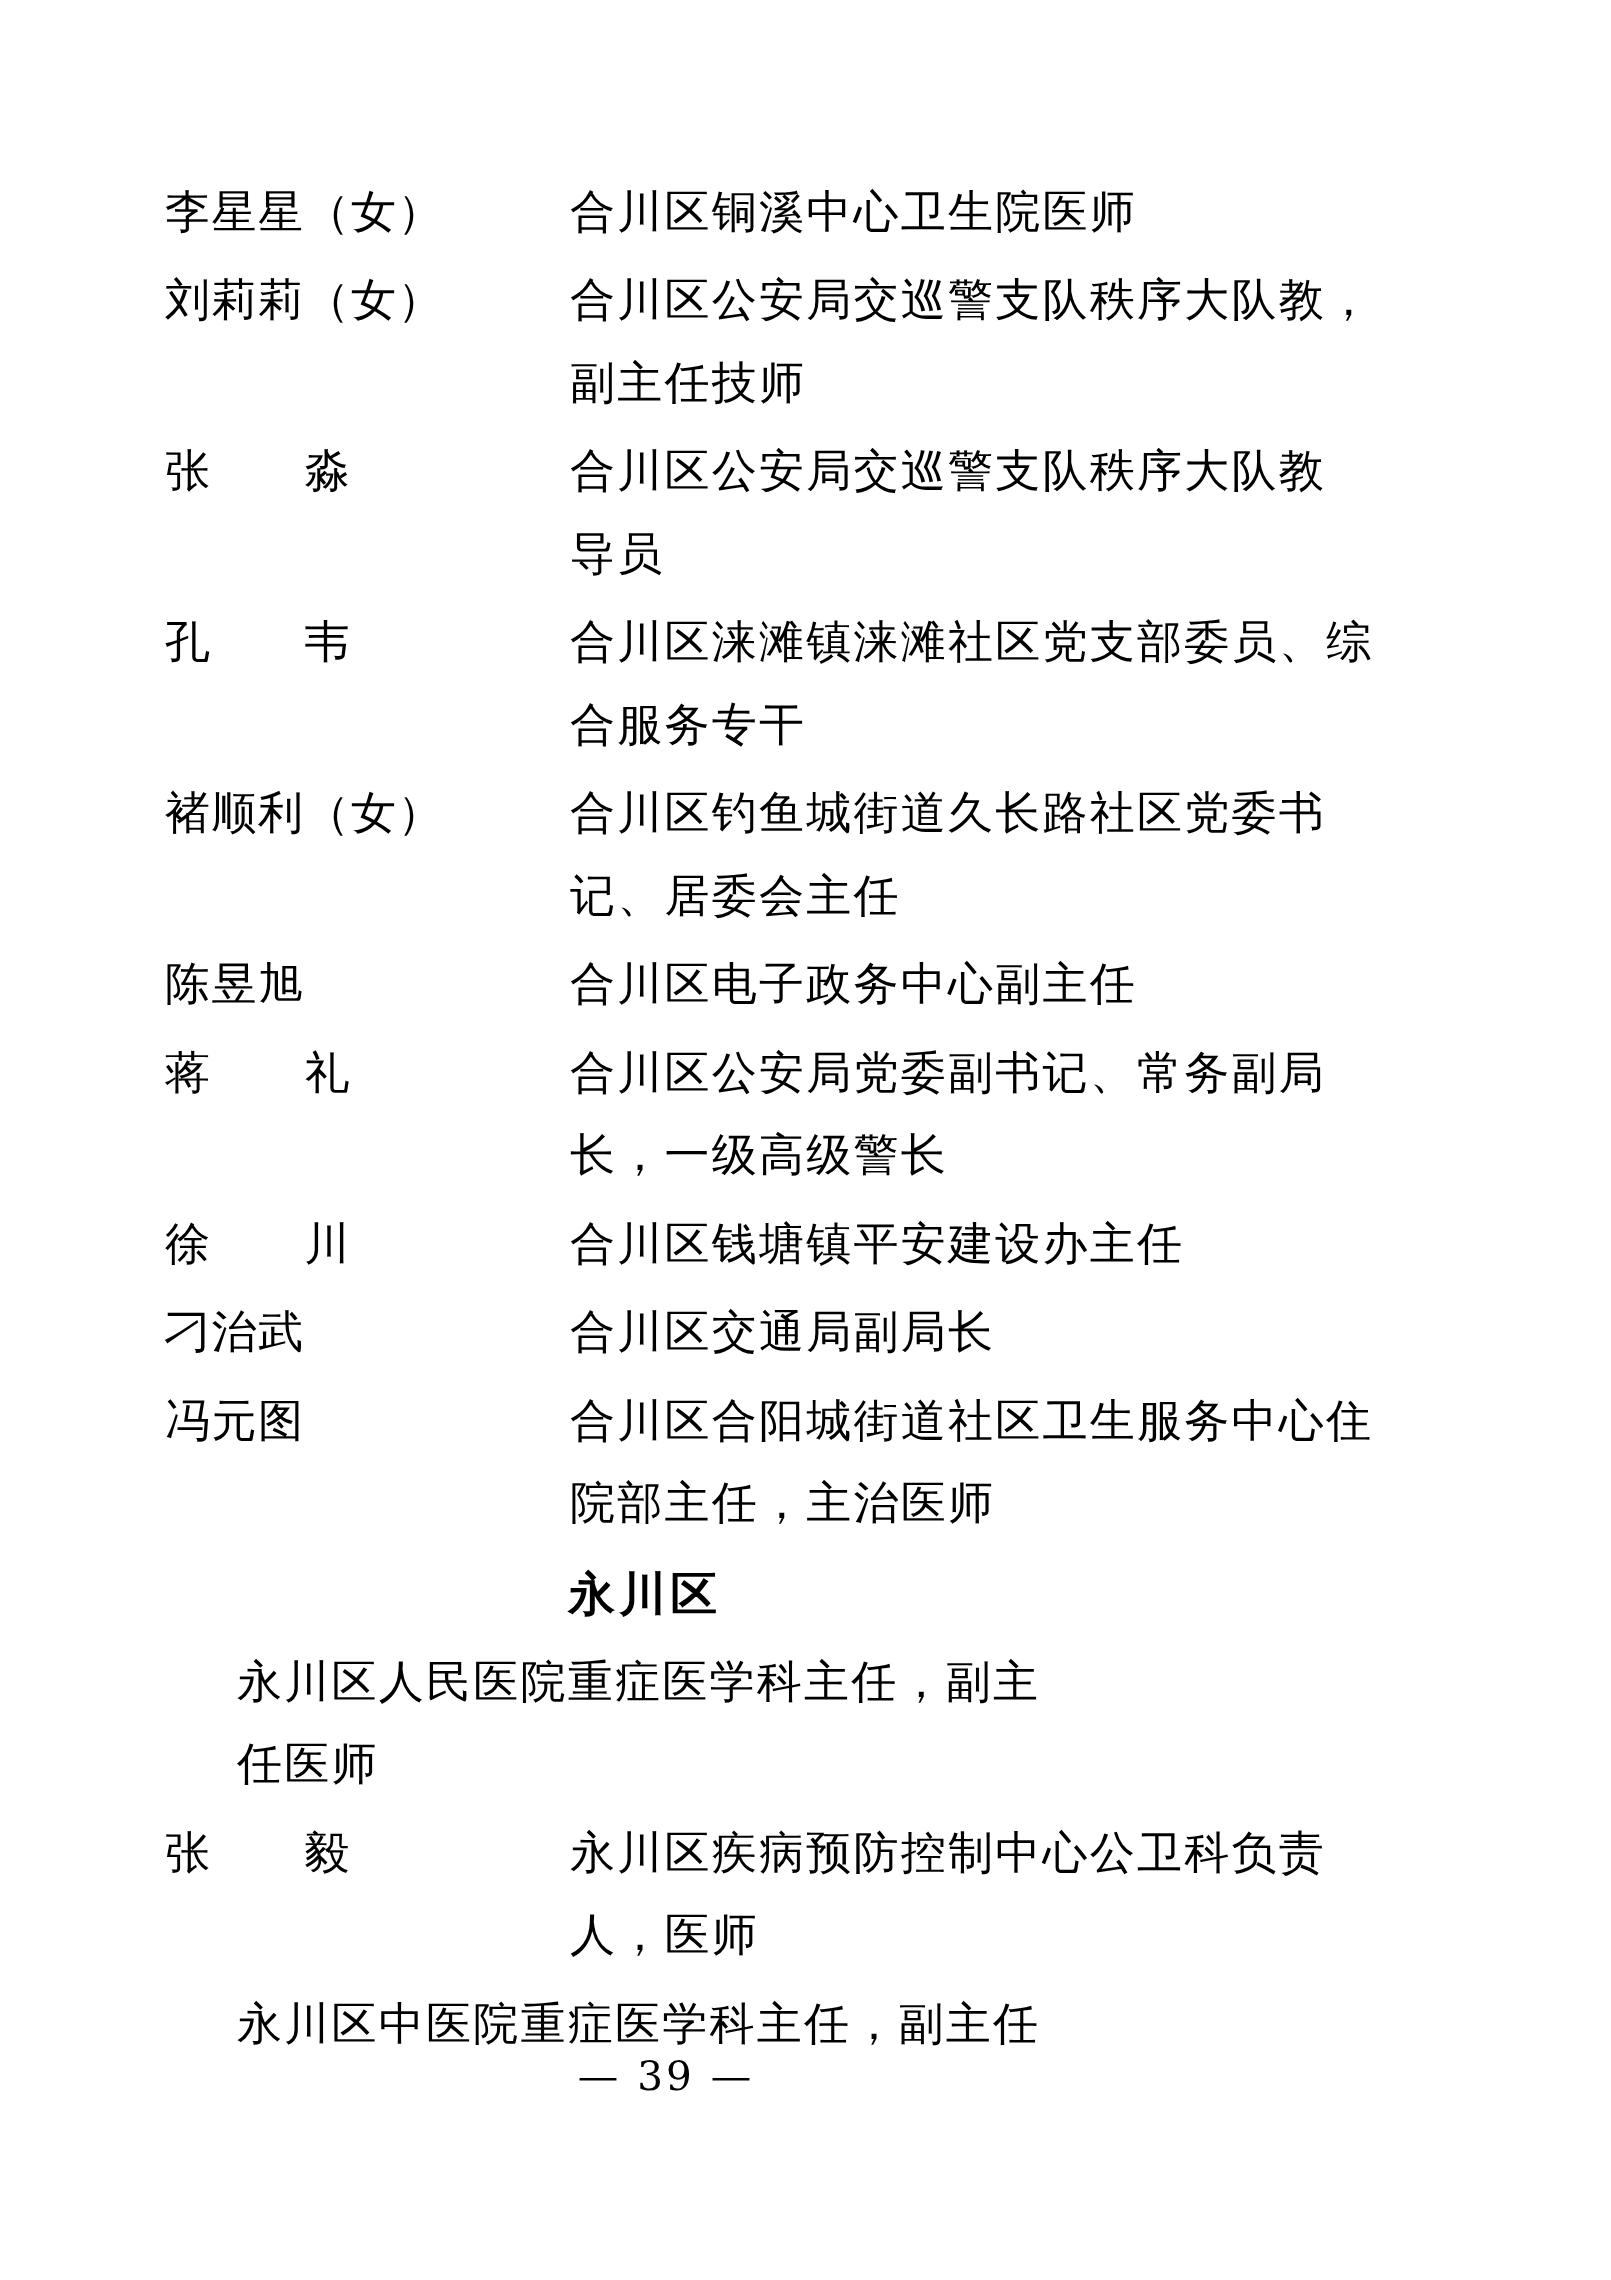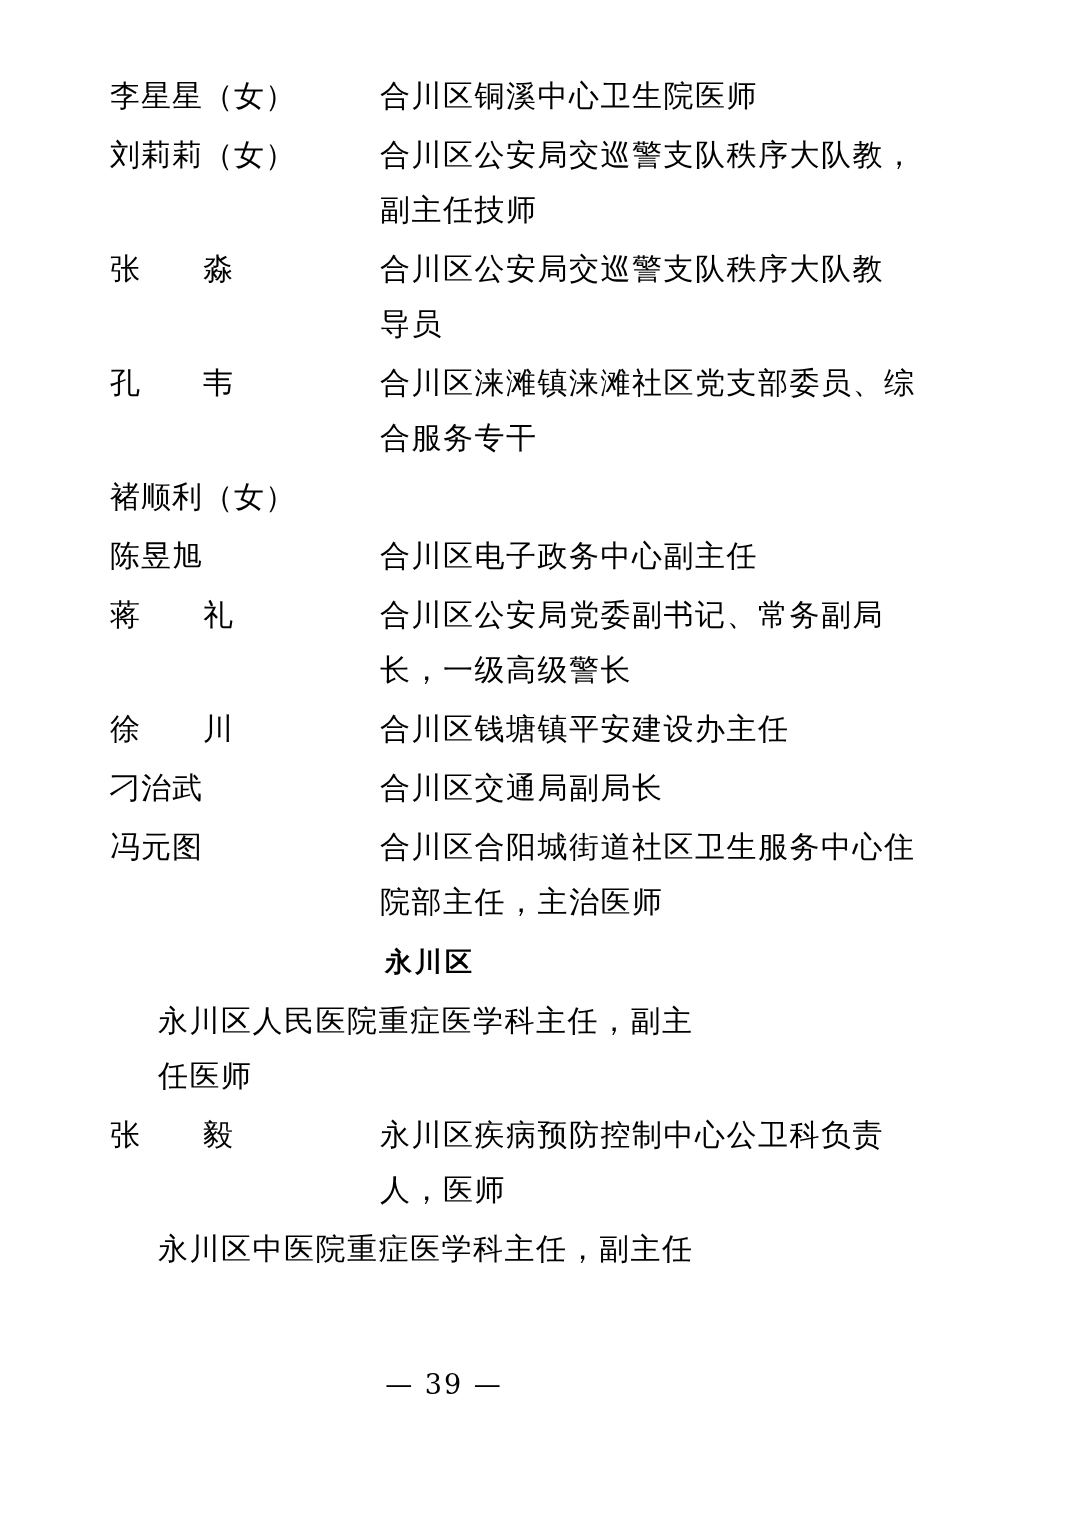--- a/index.html
+++ b/index.html
@@ -13,21 +13,21 @@
     font-family: "DejaVu Serif", "Liberation Serif", serif;
     color: #000000;
     position: relative;
     overflow: hidden;
   }
   .page {
     position: relative;
     width: 860px;
     height: 1520px;
     box-sizing: border-box;
-    padding: 68px 110px 0 110px;
+    padding: 114px 110px 0 110px;
   }
   .entry {
     display: flex;
     align-items: flex-start;
     margin-bottom: 4px;
   }
   .name {
     width: 222px;
     flex: 0 0 222px;
     font-size: 30px;
@@ -46,21 +46,21 @@
     text-align: justify;
     text-justify: inter-character;
   }
   .role .line {
     display: block;
     white-space: pre;
     margin-left: 48px;
   }
   .section-head {
     text-align: center;
-    font-size: 27px;
+    font-size: 31px;
     line-height: 58px;
     font-weight: bold;
     letter-spacing: 3px;
     font-family: "DejaVu Sans", "Liberation Sans", sans-serif;
     margin: 2px 0 2px 0;
   }
   .page-number {
     position: absolute;
     left: 0;
     right: 0;
@@ -106,20 +106,24 @@
   <div class="entry">
     <div class="name sparse">孔　　韦</div>
     <div class="role">
       <span class="line">合川区涞滩镇涞滩社区党支部委员、综</span>
       <span class="line">合服务专干</span>
     </div>
   </div>
 
   <div class="entry">
     <div class="name">褚顺利（女）</div>
+    <div class="role">
+      <span class="line">合川区钓鱼城街道久长路社区党委书</span>
+      <span class="line">记、居委会主任</span>
+    </div>
   </div>
 
   <div class="entry">
     <div class="name">陈昱旭</div>
     <div class="role">
       <span class="line">合川区电子政务中心副主任</span>
     </div>
   </div>
 
   <div class="entry">

